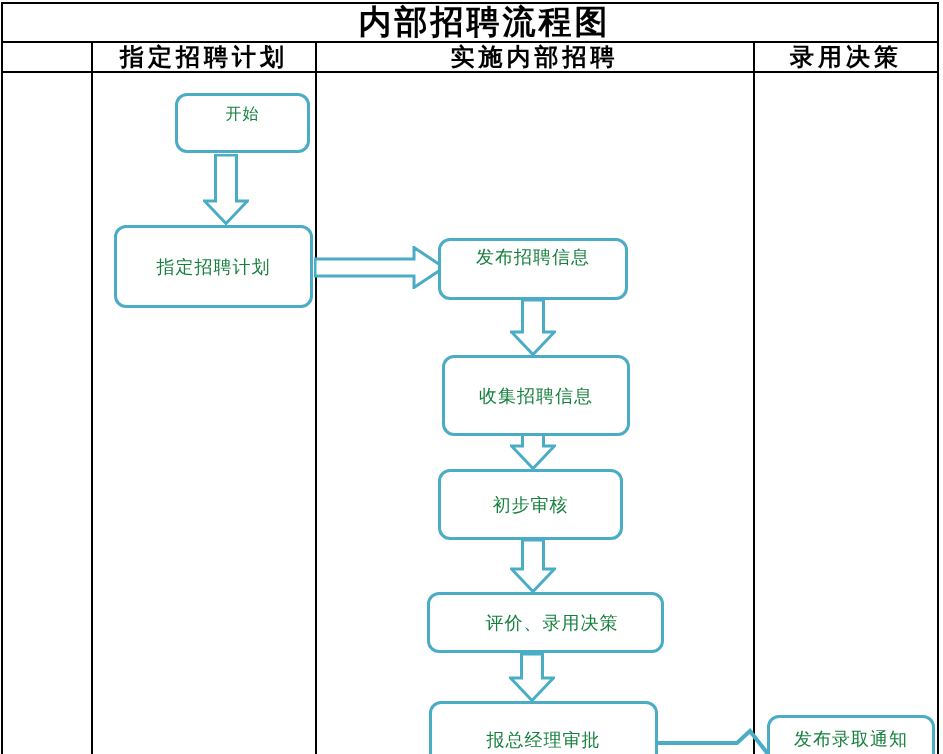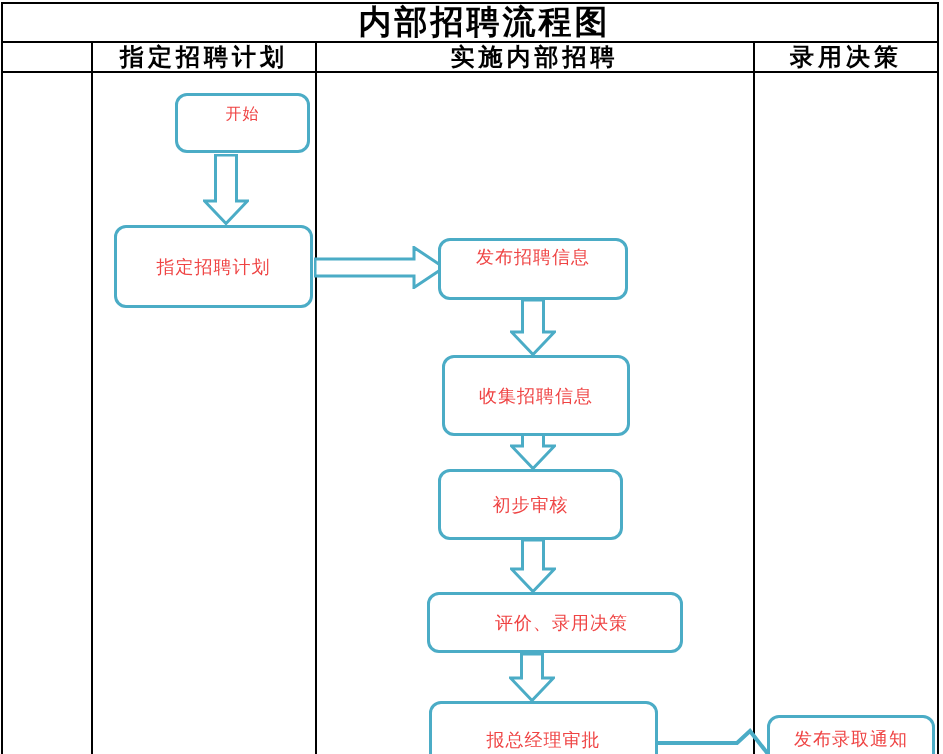--- a/index.html
+++ b/index.html
@@ -18,21 +18,21 @@
   }
   .col-header{
     position:absolute;top:43px;height:28px;
     display:flex;align-items:center;justify-content:center;
     font-size:24px;font-weight:bold;letter-spacing:4px;
   }
   .node{
     position:absolute;box-sizing:border-box;background:#fff;
     border:3px solid var(--accent,#4BACC6);border-radius:12px;
     display:flex;align-items:center;justify-content:center;
-    font-size:18px;letter-spacing:1px;color:#ef4444;
+    font-size:18px;letter-spacing:1px;color:#15803d;
     z-index:2;
   }
   .arrow{position:absolute;z-index:1;}
   .arrow polygon{fill:#ffffff;stroke:var(--accent,#4BACC6);stroke-width:3;stroke-linejoin:miter;}
   .arrow path{fill:none;stroke:var(--accent,#4BACC6);stroke-width:4;}
 </style>
 </head>
 <body>
 
 <div class="page">
@@ -49,21 +49,21 @@
   <div class="title-row">内部招聘流程图</div>
   <div class="col-header" style="left:92px;width:224px;">指定招聘计划</div>
   <div class="col-header" style="left:316px;width:437px;">实施内部招聘</div>
   <div class="col-header" style="left:754px;width:184px;">录用决策</div>
 
   <div class="node" style="left:175px;top:93px;width:135px;height:60px;font-size:16px;padding-bottom:18px;">开始</div>
   <div class="node" style="left:114px;top:225px;width:199px;height:83px;">指定招聘计划</div>
   <div class="node" style="left:438px;top:238px;width:190px;height:62px;padding-bottom:24px;">发布招聘信息</div>
   <div class="node" style="left:442px;top:355px;width:188px;height:81px;">收集招聘信息</div>
   <div class="node" style="left:438px;top:469px;width:185px;height:71px;">初步审核</div>
-  <div class="node" style="left:427px;top:592px;width:256px;height:61px;padding-left:13px;">评价、录用决策</div>
+  <div class="node" style="left:427px;top:592px;width:237px;height:61px;padding-left:13px;">评价、录用决策</div>
   <div class="node" style="left:429px;top:701px;width:229px;height:78px;align-items:flex-start;justify-content:center;padding-top:24px;">报总经理审批</div>
   <div class="node" style="left:767px;top:715px;width:168px;height:70px;align-items:flex-start;justify-content:center;padding-top:9px;">发布录取通知</div>
 
   <svg class="arrow" style="left:203px;top:154px;" width="46" height="71" viewBox="0 0 46 71">
     <polygon points="12.5,1 12.5,47 1.5,47 23,69.5 44.5,47 33.5,47 33.5,1"></polygon>
   </svg>
 
   <svg class="arrow" style="left:314px;top:246px;" width="132" height="43" viewBox="0 0 132 43">
     <polygon points="1,13 100,13 100,1.5 130,21.5 100,41.5 100,30 1,30"></polygon>
   </svg>

